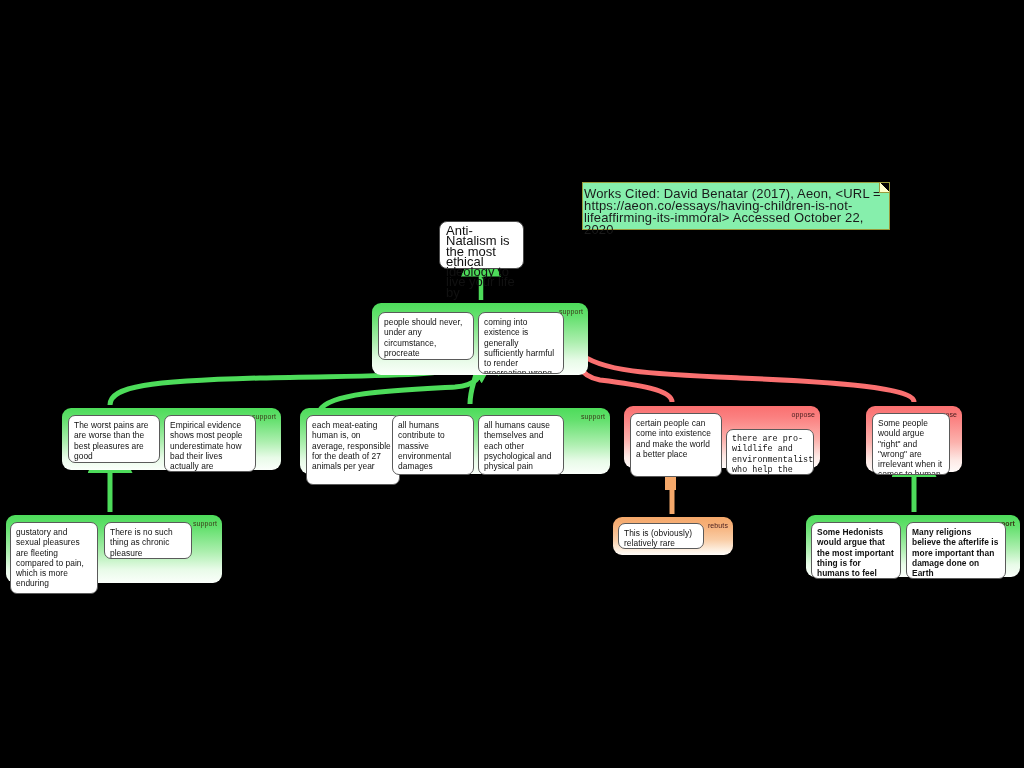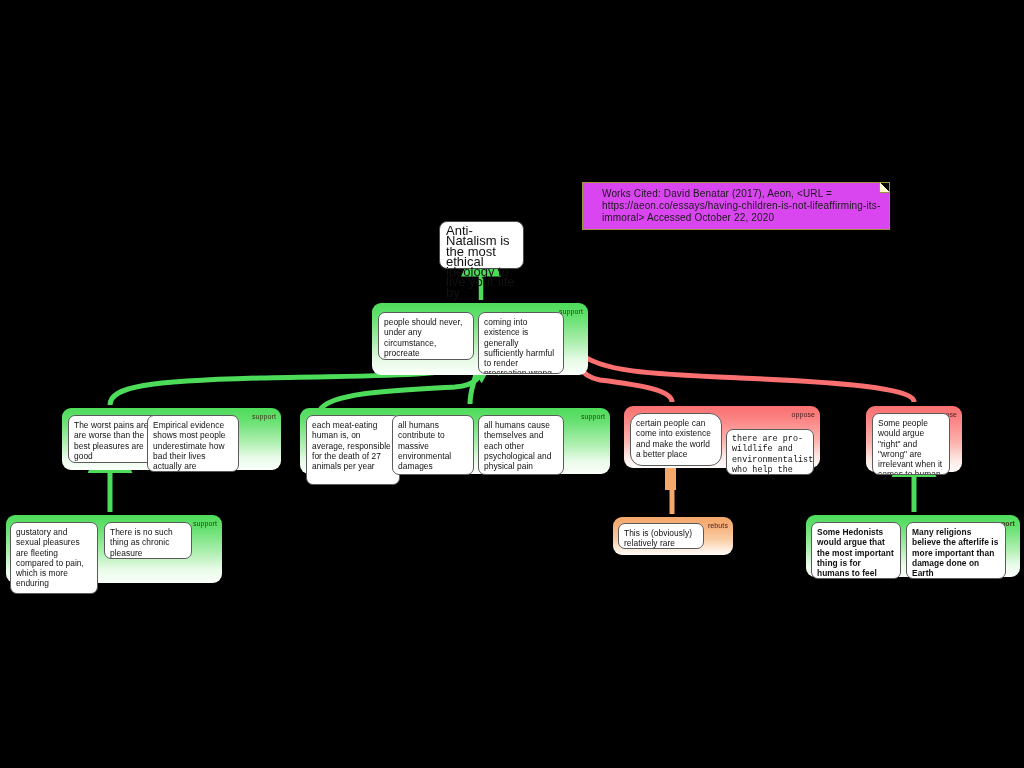--- a/index.html
+++ b/index.html
@@ -76,25 +76,25 @@
     box-sizing: border-box;
     padding: 4px 6px;
     font-size: 13px;
     line-height: 10.3px;
     color: #111111;
   }
 
   
   .note {
     position: absolute;
-    background: #d946ef;
+    background: #86efac;
     border: 1px solid #9a9a3a;
     box-sizing: border-box;
-    padding: 5px 8px 5px 19px;
-    font-size: 10px;
+    padding: 5px 8px 5px 1px;
+    font-size: 13px;
     line-height: 12px;
     color: #1a1a1a;
     letter-spacing: 0.15px;
   }
   .note-fold {
     position: absolute;
     top: 0px;
     right: 0px;
     width: 9px;
     height: 9px;
@@ -156,41 +156,41 @@
     <div class="claim" style="left:106px; top:9px; width:86px; height:62px;">
       <span>coming into existence is generally sufficiently harmful to render procreation wrong</span>
     </div>
   </div>
 
   <div class="group support" style="left:62px; top:408px; width:219px; height:62px;">
     <span class="group-label">support</span>
     <div class="claim" style="left:6px; top:7px; width:92px; height:48px;">
       <span>The worst pains are are worse than the best pleasures are good</span>
     </div>
-    <div class="claim" style="left:85px; top:7px; width:92px; height:57px;">
+    <div class="claim" style="left:102px; top:7px; width:92px; height:57px;">
       <span>Empirical evidence shows most people underestimate how bad their lives actually are</span>
     </div>
   </div>
 
   <div class="group support" style="left:300px; top:408px; width:310px; height:66px;">
     <span class="group-label">support</span>
     <div class="claim" style="left:6px; top:7px; width:94px; height:70px;">
       <span>each meat-eating human is, on average, responsible for the death of 27 animals per year</span>
     </div>
     <div class="claim" style="left:92px; top:7px; width:82px; height:60px;">
       <span>all humans contribute to massive environmental damages</span>
     </div>
     <div class="claim" style="left:178px; top:7px; width:86px; height:60px;">
       <span>all humans cause themselves and each other psychological and physical pain</span>
     </div>
   </div>
 
   <div class="group oppose" style="left:624px; top:406px; width:196px; height:62px;">
     <span class="group-label">oppose</span>
-    <div class="claim" style="left:6px; top:7px; width:92px; height:53px;border-radius:12px;">
+    <div class="claim" style="left:6px; top:7px; width:92px; height:64px;">
       <span>certain people can come into existence and make the world a better place</span>
     </div>
     <div class="claim" style="left:102px; top:23px; width:88px; height:46px;font-family:Liberation Mono, monospace;">
       <span>there are pro-wildlife and environmentalists who help the non-human world out</span>
     </div>
   </div>
 
   <div class="group oppose" style="left:866px; top:406px; width:96px; height:66px;">
     <span class="group-label">oppose</span>
     <div class="claim" style="left:6px; top:7px; width:78px; height:62px;">

